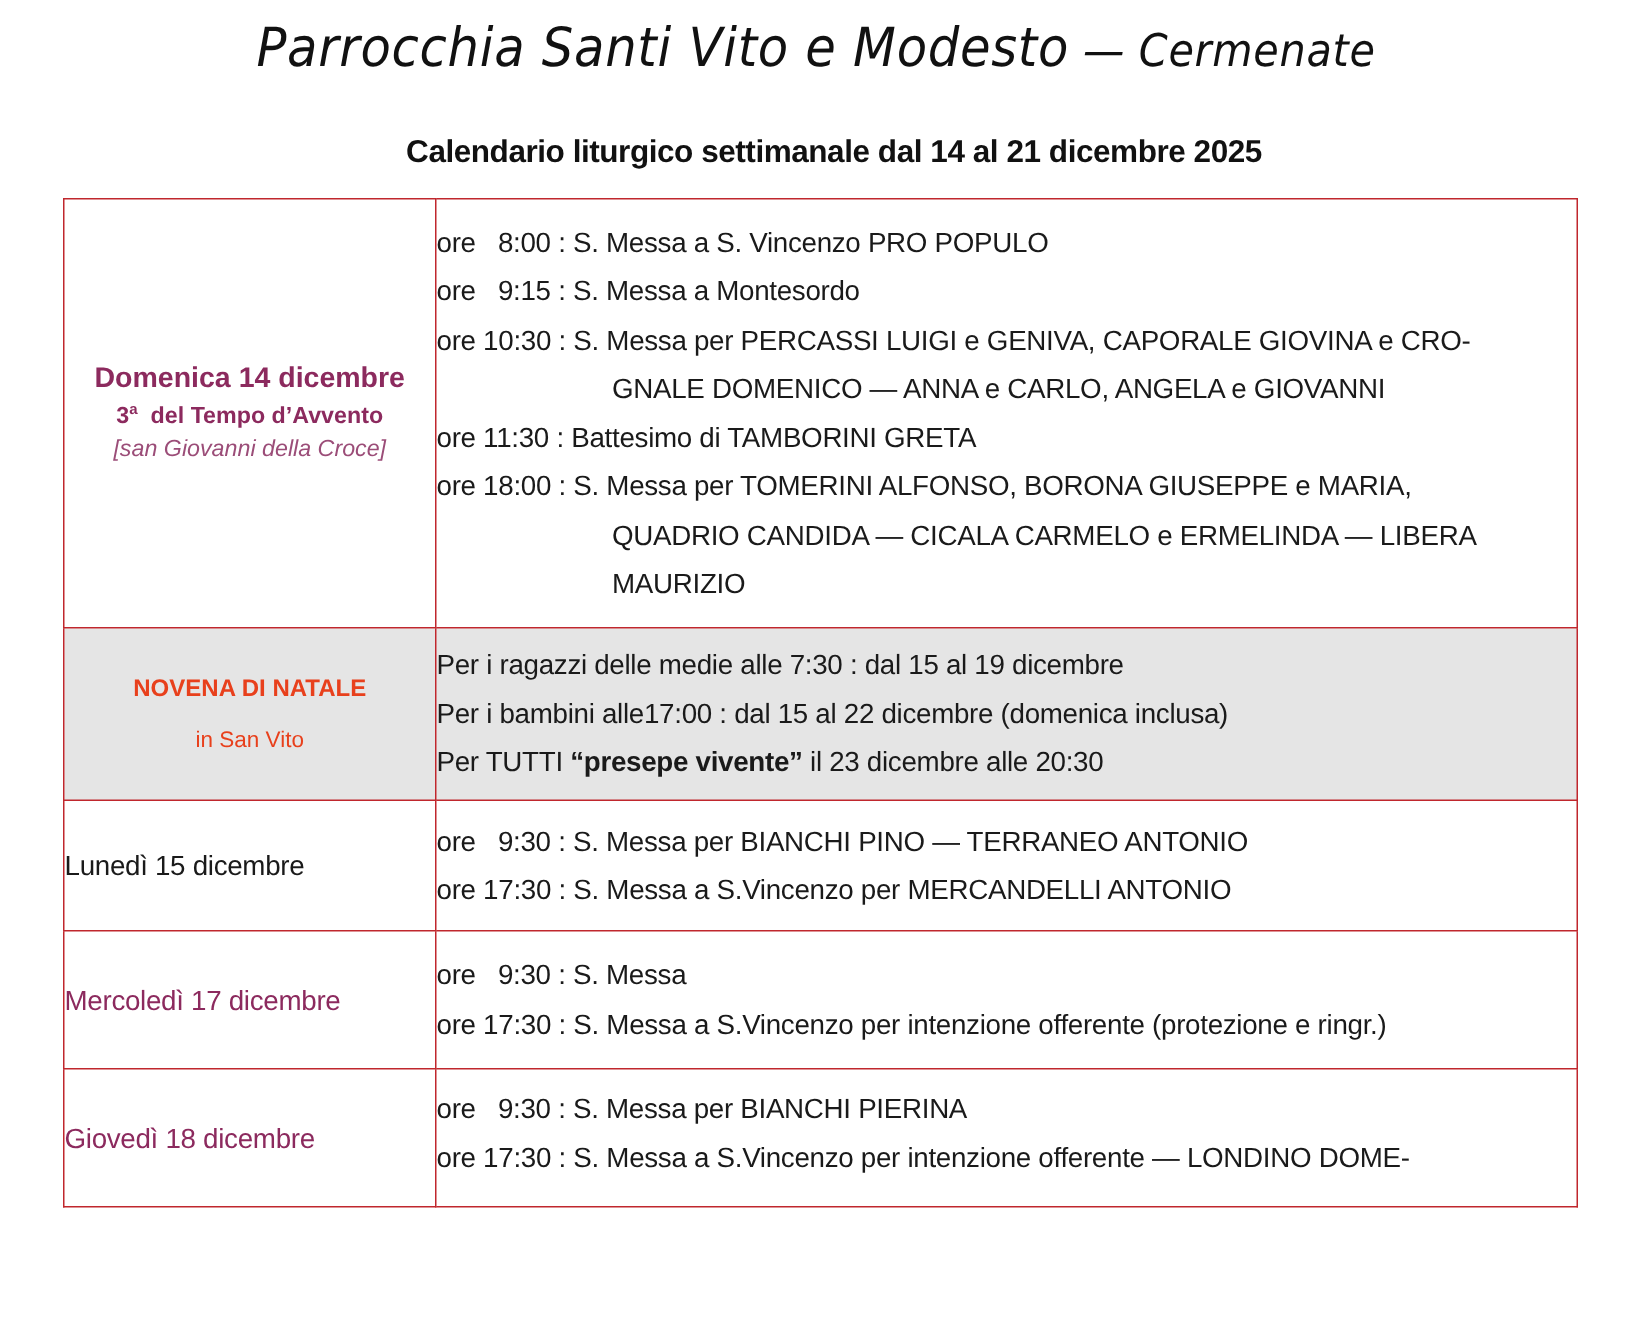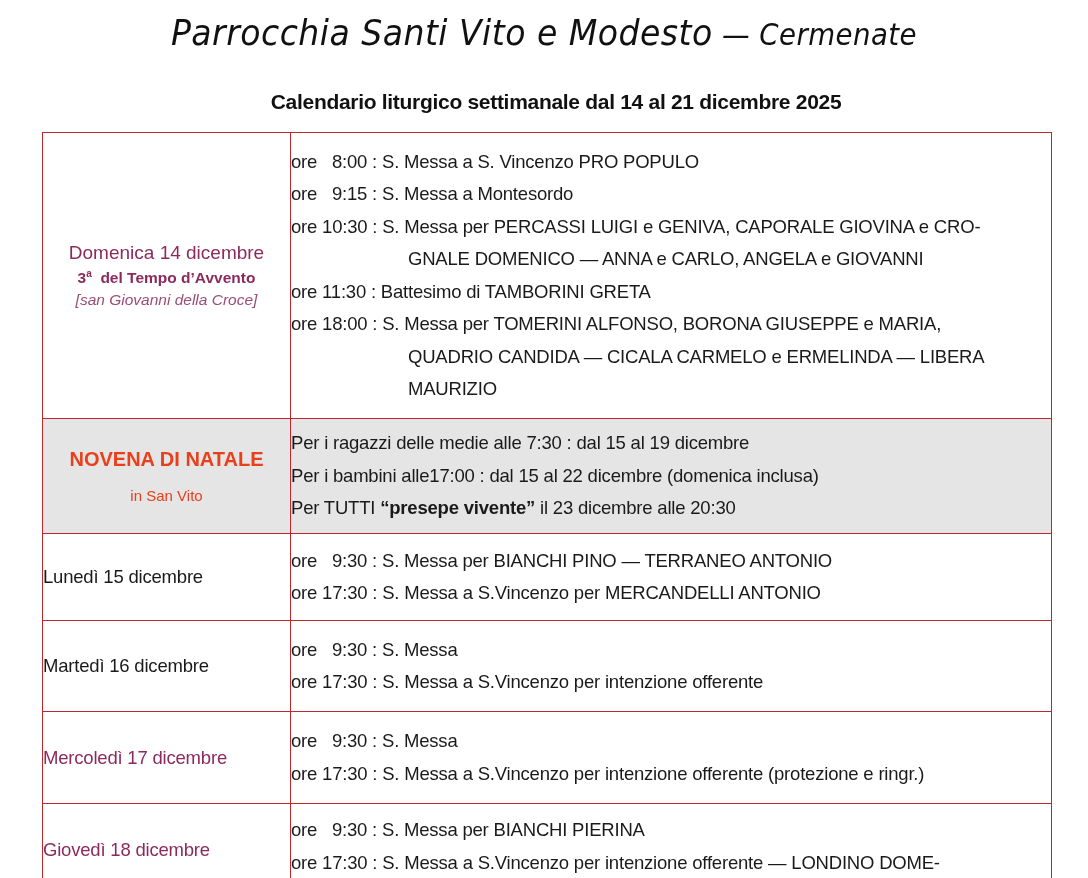--- a/index.html
+++ b/index.html
@@ -21,27 +21,27 @@
     border-collapse: collapse; table-layout: fixed;
   }
   table.cal td { border: 1.5px solid #c0272d; vertical-align: middle; padding: 0; }
   td.day { width: 247px; padding-left: 6px; }
   td.events { padding: 4px 0 4px 6px; }
   .ev { font-size: 18.5px; line-height: 32.5px; letter-spacing: -0.2px; color: #1a1a1a; white-space: nowrap; }
   .ev .cont { display: block; padding-left: 117px; line-height: 32.5px; }
   .ev .time { white-space: pre; }
   .day-label { font-size: 18.5px; letter-spacing: -0.2px; }
   .sunday { text-align: center; color: #8c2a5e; }
-  .sunday .d1 { font-size: 19px; font-weight: normal; display: block; }
+  .sunday .d1 { font-size: 19px; font-weight: bold; display: block; }
   .sunday .d2 { font-size: 15.5px; font-weight: bold; display: block; margin-top: 4px; }
   .sunday .d2 sup { font-size: 10px; }
   .sunday .d3 { font-size: 15.5px; font-style: italic; display: block; margin-top: 4px; color: #9b4d78; }
   tr.novena td { background: #e5e5e5; }
   .novena-label { text-align: center; color: #e8401c; }
-  .novena-label .n1 { font-size: 20px; font-weight: bold; display: block; }
+  .novena-label .n1 { font-size: 16px; font-weight: bold; display: block; }
   .novena-label .n2 { font-size: 15px; display: block; margin-top: 16px; }
   .purple { color: #8c2a5e; }
 </style>
 </head>
 <body>
 
 <div class="title"><span>Parrocchia Santi Vito e Modesto</span><span class="sub"> — </span><span class="sub">Cermenate</span></div>
 
 <div class="subtitle">Calendario liturgico settimanale dal 14 al 21 dicembre 2025</div>
 
@@ -76,27 +76,20 @@
   </tr>
 
   <tr style="height:87px">
     <td class="day"><span class="day-label">Lunedì 15 dicembre</span></td>
     <td class="events">
       <div class="ev"><span class="time">ore   9:30</span><span class="time"> : </span><span>S. Messa per BIANCHI PINO — TERRANEO ANTONIO</span></div>
       <div class="ev"><span class="time">ore 17:30</span><span class="time"> : </span><span>S. Messa a S.Vincenzo per MERCANDELLI ANTONIO</span></div>
     </td>
   </tr>
 
-  <tr style="height:91px">
-    <td class="day"><span class="day-label">Martedì 16 dicembre</span></td>
-    <td class="events">
-      <div class="ev"><span class="time">ore   9:30</span><span class="time"> : </span><span>S. Messa</span></div>
-      <div class="ev"><span class="time">ore 17:30</span><span class="time"> : </span><span>S. Messa a S.Vincenzo per intenzione offerente</span></div>
-    </td>
-  </tr>
 
   <tr style="height:92px">
     <td class="day purple"><span class="day-label">Mercoledì 17 dicembre</span></td>
     <td class="events">
       <div class="ev"><span class="time">ore   9:30</span><span class="time"> : </span><span>S. Messa</span></div>
       <div class="ev"><span class="time">ore 17:30</span><span class="time"> : </span><span>S. Messa a S.Vincenzo per intenzione offerente (protezione e ringr.)</span></div>
     </td>
   </tr>
 
   <tr style="height:92px">

